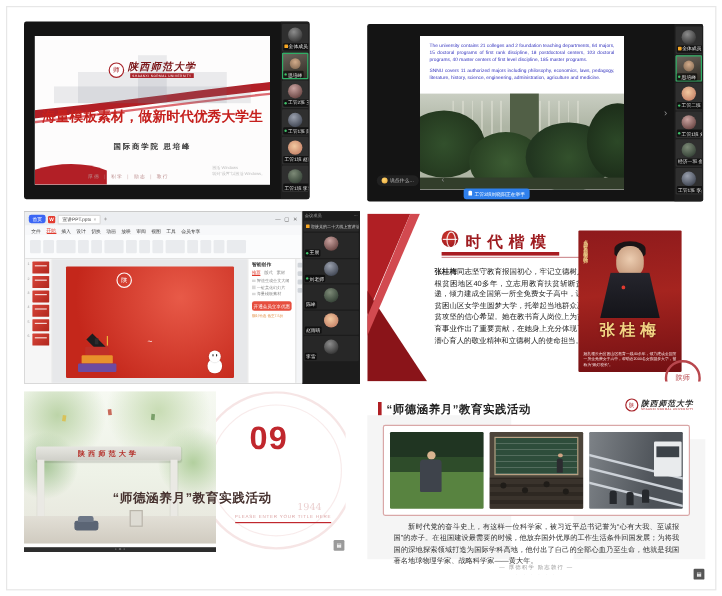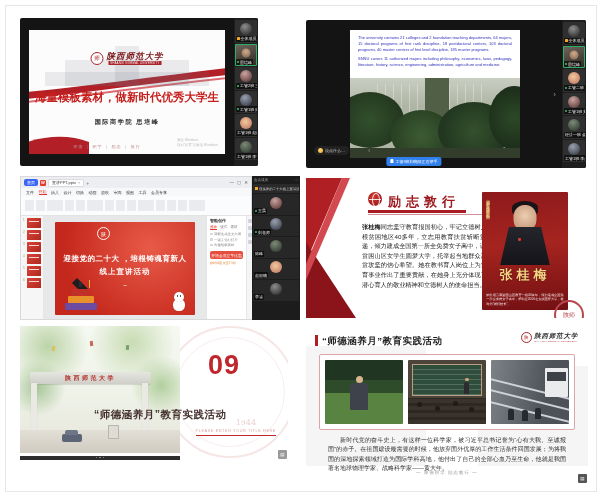--- a/index.html
+++ b/index.html
@@ -130,21 +130,21 @@
   .beam{position:absolute;left:6%;top:36%;width:76%;height:10%;background:linear-gradient(#e6e6e1,#cfcfc8);border-radius:2px;display:flex;align-items:center;justify-content:center;box-shadow:0 1px 1px rgba(0,0,0,.12)}
   .gsign{font-size:6px;color:#b5342e;font-family:"DejaVu Serif",serif;font-weight:bold;letter-spacing:2.5px}
   .pil{position:absolute;top:45%;width:6px;height:44%;background:#eae9e4;box-shadow:0 0 1px rgba(0,0,0,.12)}
   .road{position:absolute;left:0;right:0;bottom:0;height:18%;background:linear-gradient(#e2dfd6,#d0cbc0)}
   .car{position:absolute;left:26%;bottom:9%;width:20px;height:8px;background:#5b6575;border-radius:2px}
   .car::before{content:"";position:absolute;left:3px;top:-4px;width:13px;height:5px;background:#6d7787;border-radius:2px 2px 0 0}
   .booth{position:absolute;left:55%;bottom:11%;width:11px;height:14px;background:#dedcd4;border:.5px solid #b9b5aa;box-sizing:border-box}
   .flag{position:absolute;width:3px;height:5px}
   .wmcircle{position:absolute;right:-8px;top:0;width:132px;height:132px;border:2px solid rgba(196,92,92,.16);border-radius:50%;box-sizing:border-box}
   .wmcircle::before{content:"";position:absolute;inset:9px;border:1px solid rgba(196,92,92,.12);border-radius:50%}
-  .wmyear{position:absolute;right:32px;top:92px;font-size:8px;color:rgba(186,90,90,.3);font-family:"DejaVu Serif",serif}
+  .wmyear{position:absolute;right:20px;top:92px;font-size:8px;color:rgba(186,90,90,.3);font-family:"DejaVu Serif",serif}
   .secnum{position:absolute;left:188px;top:24px;font-size:27px;font-weight:bold;color:#c0272d;letter-spacing:1px}
   .sectitle{position:absolute;left:74px;top:82px;width:190px;font-size:10.5px;font-weight:bold;color:#46322f;letter-spacing:.5px}
   .seccaps{position:absolute;right:12px;top:103px;font-size:3.8px;color:#dba4a4;letter-spacing:.6px;border-bottom:1.5px solid #c0272d;padding-bottom:1.5px}
   .secstrip{position:absolute;left:0;bottom:0;width:160px;height:4.5px;background:#2d2d2d;display:flex;align-items:center;justify-content:center;gap:2px}
   .sdot{width:1.2px;height:1.2px;border-radius:50%;background:#9a9a9a}
   .cornerbox{position:absolute;right:1px;bottom:1px;width:9px;height:9px;background:#9a9a9a;border-radius:1px;color:#fff;font-size:4.5px;display:flex;align-items:center;justify-content:center}
 
   
   .pr{background:#fff}
   .prbar{position:absolute;left:9px;top:9px;width:3px;height:11px;background:#b01f24}
@@ -385,22 +385,20 @@
             <div class="thimg"></div>
           </div>
         <div class="th">
             <span class="thn">6</span>
             <div class="thimg"></div>
           </div>
       </div>
       <div class="canvas">
         <div class="rslide">
           <div class="rseal">陕</div>
-          <div class="rl1">迎接党的二十大 ，培根铸魂育新人</div>
-          <div class="rl2">线上宣讲活动</div>
           <div class="squig">~</div>
           <div class="books">
             <div class="cap"></div>
             <div class="capbtn"></div>
             <div class="tassel"></div>
             <div class="bk" style="left:6px;top:9px;width:20px;height:7px;background:#c03028"></div>
             <div class="bk" style="left:3px;top:16px;width:26px;height:7px;background:#e8912b"></div>
             <div class="bk" style="left:0;top:23px;width:32px;height:7px;background:#6c4ba0"></div>
           </div>
           <div class="mascot">
@@ -485,21 +483,21 @@
     </div>
   </div>
 
   <div class="panel rm" style="left:306px;top:178px;width:282px;height:140px">
     <svg class="abs" style="left:0;top:0" width="60" height="140" viewBox="0 0 60 140">
       <polygon points="0,0 36,0 0,84" fill="#b01f24"></polygon>
       <polygon points="0,140 0,64 50,140" fill="#8a1419"></polygon>
       <polygon points="36,0 44,0 0,102 0,86" fill="#d24a50"></polygon>
     </svg>
     <div class="globe"></div>
-    <div class="rmhdr">励志敦行</div>
+    <div class="rmhdr">时代楷模</div>
     <div class="u1"></div>
     <div class="u2"></div>
     <div class="rmbody">
       <b>张桂梅</b><span>同志坚守教育报国初心，牢记立德树人使命，扎根贫困地区40多年，立志用教育扶贫斩断贫困代际传递，倾力建成全国第一所全免费女子高中，让1800余名贫困山区女学生圆梦大学，托举起当地群众决战决胜脱贫攻坚的信心希望。她在教书育人岗位上为贫困地区教育事业作出了重要贡献，在她身上充分体现了人民教师潜心育人的敬业精神和立德树人的使命担当。</span>
     </div>
     <div class="poster">
       <div class="phair"></div>
       <div class="phead"></div>
       <div class="pbody"></div>
       <div class="badge"></div>

